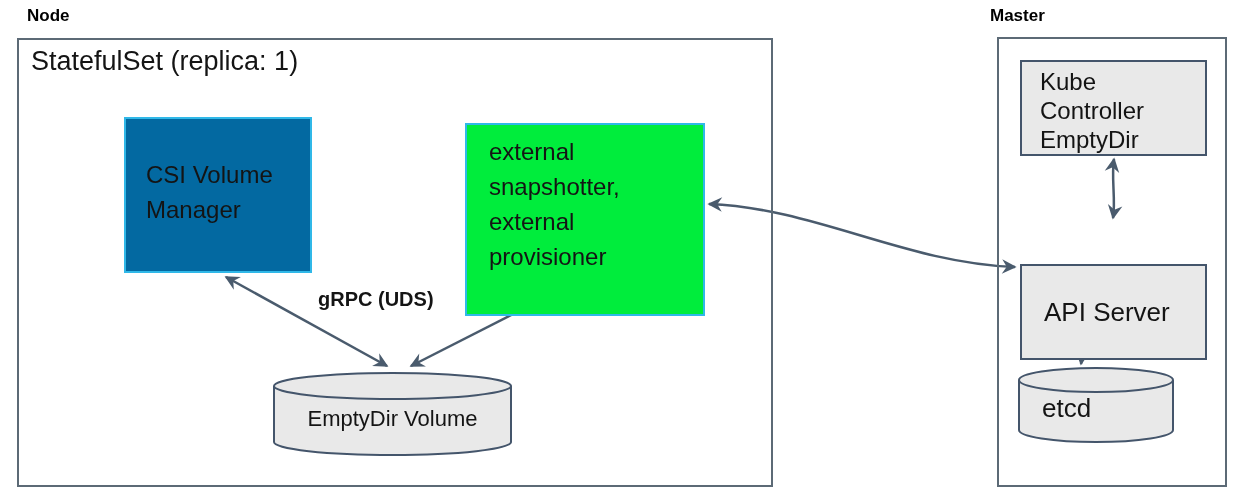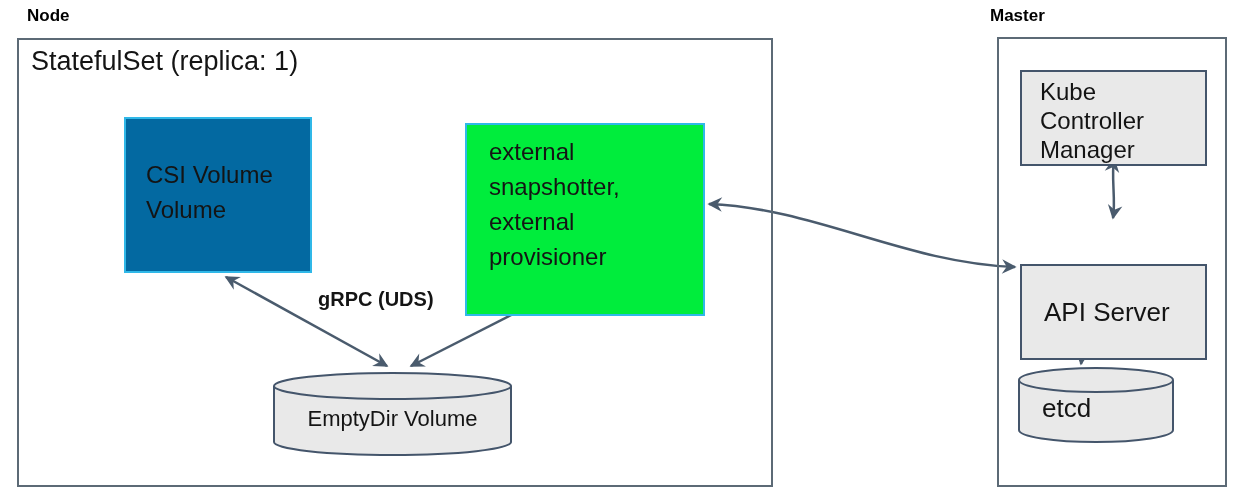--- a/index.html
+++ b/index.html
@@ -78,42 +78,42 @@
   </svg>
 
   <div class="abs section-label" style="left:27px;top:6px;">Node</div>
 
   <div class="abs outer-box" style="left:17px;top:38px;width:756px;height:449px;"></div>
 
   <div class="abs ss-title" style="left:31px;top:46px;">StatefulSet (replica: 1)</div>
 
   <div class="abs colored-box" style="left: 124px; top: 117px; width: 188px; height: 156px; padding: 38px 0px 0px 20px; background: #0369a1;">
     <span class="line">CSI Volume</span>
-    <span class="line">Volume</span>
+    <span class="line">Manager</span>
   </div>
 
   <div class="abs colored-box" style="left: 465px; top: 123px; width: 240px; height: 193px; padding: 9px 0px 0px 22px; background: rgb(0, 237, 60);">
     <span class="line">external</span>
     <span class="line">snapshotter,</span>
     <span class="line">external</span>
     <span class="line">provisioner</span>
   </div>
 
   <div class="abs grpc-label" style="left:318px;top:288px;">gRPC (UDS)</div>
 
   <div class="abs cyl-label" style="left:274px;top:406px;width:237px;">EmptyDir Volume</div>
 
   <div class="abs section-label" style="left:990px;top:6px;">Master</div>
 
   <div class="abs outer-box" style="left:997px;top:37px;width:230px;height:450px;"></div>
 
-  <div class="abs gray-box kcm-lines" style="left:1020px;top:60px;width:187px;height:96px;margin-top:10px;">
+  <div class="abs gray-box kcm-lines" style="left:1020px;top:60px;width:187px;height:96px;">
     <span class="line" style="display:block;">Kube</span>
     <span class="line" style="display:block;">Controller</span>
-    <span class="line" style="display:block;">Manager</span>
+    <span class="line" style="display:block;">EmptyDir</span>
   </div>
 
   <div class="abs gray-box" style="left:1020px;top:220px;width:187px;height:96px;margin-top:44px;">
     <div class="api-label-wrap">
       <span>API Server</span>
     </div>
   </div>
 
   <div class="abs etcd-label" style="left:1042px;top:393px;">etcd</div>
 

